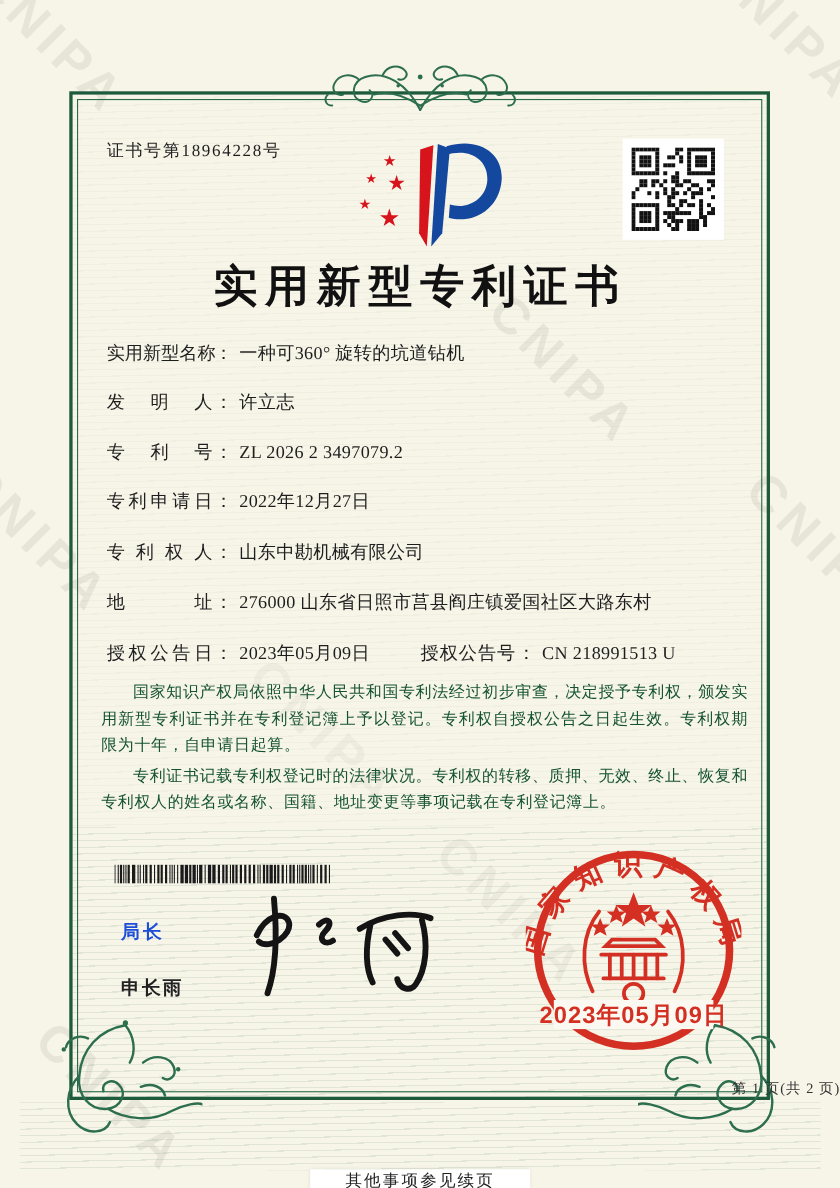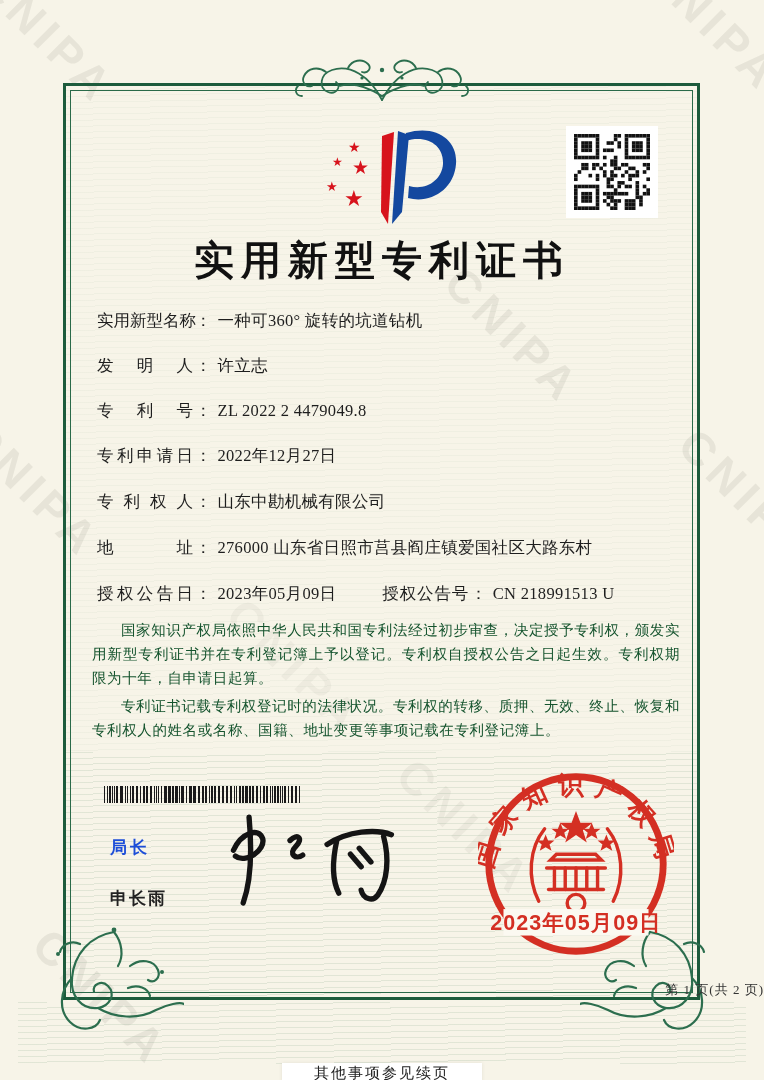--- a/index.html
+++ b/index.html
@@ -152,20 +152,21 @@
       <path d="M70 6 C46 10 30 28 28 52 C26 70 38 84 54 82 C66 80 72 68 64 60 C58 54 48 58 50 66"></path>
       <path d="M28 52 C16 64 14 84 26 96 C36 106 52 104 56 94"></path>
       <path d="M54 82 C70 92 94 94 112 84 C124 78 136 76 140 78"></path>
       <path d="M70 6 C78 16 80 30 74 40"></path>
       <path d="M86 40 C96 32 110 34 114 44 C117 52 110 58 104 54"></path>
       <path d="M84 62 C94 58 104 62 106 70"></path>
       <path d="M36 18 C28 14 18 18 16 26"></path>
     </g>
   </svg>
 
+  <div class="cert-no">证书号第18964228号</div>
 
   <div class="logo-wrap">
     <span class="star" style="left:18px;top:14px;font-size:14px;">★</span>
     <span class="star" style="left:2px;top:30px;font-size:12px;">★</span>
     <span class="star" style="left:22px;top:32px;font-size:19px;">★</span>
     <span class="star" style="left:-4px;top:54px;font-size:13px;">★</span>
     <span class="star" style="left:14px;top:62px;font-size:22px;">★</span>
     <svg style="position:absolute;left:38px;top:0;" width="92" height="108" viewBox="0 0 92 108">
       <polygon points="14,10 26,6 20,98 13,86" fill="#d7131c"></polygon>
       <polygon points="30,5 41,9 34,86 24,98" fill="#14489f"></polygon>
@@ -383,21 +384,21 @@
   <div class="title">实用新型专利证书</div>
 
   <div class="fields">
     <div class="frow r0">
       <span class="flabel">实用新型名称</span><span class="fcolon">：</span><span class="fvalue">一种可360° 旋转的坑道钻机</span>
     </div>
     <div class="frow r1">
       <span class="flabel">发明人</span><span class="fcolon">：</span><span class="fvalue">许立志</span>
     </div>
     <div class="frow r2">
-      <span class="flabel">专利号</span><span class="fcolon">：</span><span class="fvalue">ZL 2022 2 4479049.8</span>
+      <span class="flabel">专利号</span><span class="fcolon">：</span><span class="fvalue">ZL 2026 2 3497079.2</span>
     </div>
     <div class="frow r3">
       <span class="flabel">专利申请日</span><span class="fcolon">：</span><span class="fvalue">2022年12月27日</span>
     </div>
     <div class="frow r4">
       <span class="flabel">专利权人</span><span class="fcolon">：</span><span class="fvalue">山东中勘机械有限公司</span>
     </div>
     <div class="frow r5">
       <span class="flabel">地址</span><span class="fcolon">：</span><span class="fvalue">276000 山东省日照市莒县阎庄镇爱国社区大路东村</span>
     </div>

